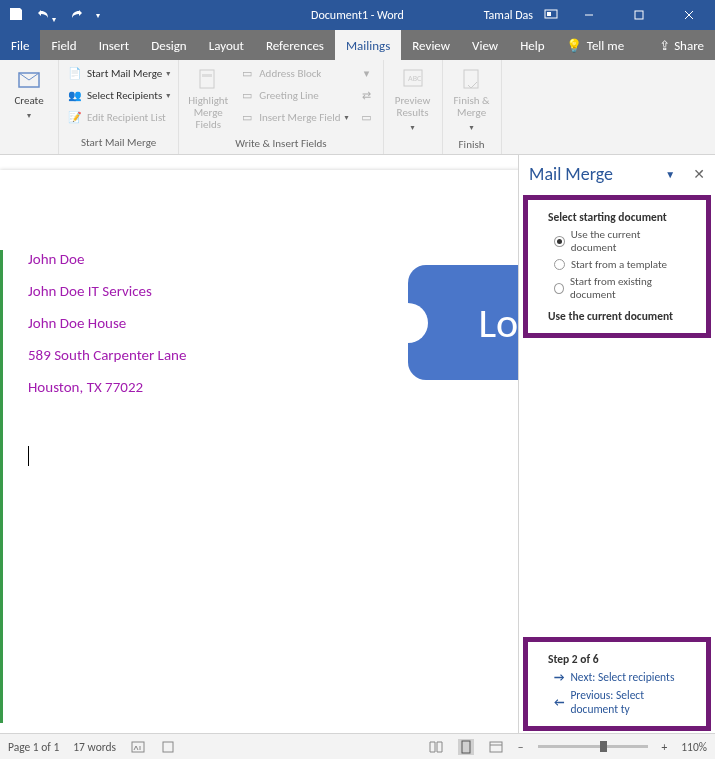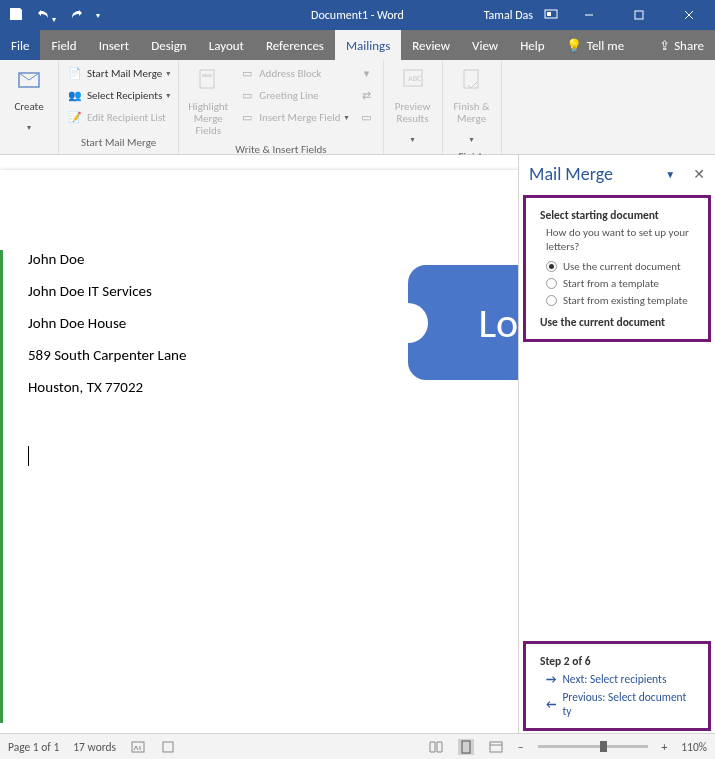--- a/index.html
+++ b/index.html
@@ -18,43 +18,43 @@
 .tab { padding: 0 11px; display: flex; align-items: center; cursor: pointer; }
 .tab.file { background: #2b579a; }
 .tab.active { background: #f3f3f3; color: #2b579a; }
 .tellme, .share { display: flex; align-items: center; gap: 4px; }
 
 
 .ribbon { height: 95px; background: #f3f3f3; border-bottom: 1px solid #d4d4d4; display: flex; align-items: stretch; }
 .group { border-right: 1px solid #e1e1e1; display: flex; flex-direction: column; padding: 3px 4px; }
 .group-body { flex: 1; display: flex; align-items: flex-start; gap: 2px; }
 .group-label { font-size: 11px; text-align: center; color: #666; padding: 2px 0; }
-.bigbtn { display: flex; flex-direction: column; align-items: center; justify-content: center; width: 50px; font-size: 11px; color: #444; padding: 4px 2px; gap: 10px; text-align: center; line-height: 1.1; }
+.bigbtn { display: flex; flex-direction: column; align-items: center; justify-content: center; width: 50px; font-size: 11px; color: #444; padding: 4px 2px; gap: 4px; text-align: center; line-height: 1.1; }
 .bigbtn.disabled, .smbtn.disabled { color: #b0b0b0; }
 .smbtns { display: flex; flex-direction: column; gap: 2px; }
 .smbtn { display: flex; align-items: center; gap: 4px; font-size: 11px; padding: 2px 4px; white-space: nowrap; }
 .smbtn .ic { width: 16px; height: 16px; display: flex; align-items: center; justify-content: center; }
 .drop { font-size: 8px; color: #666; }
 
 
 .workspace { flex: 1; display: flex; background: #fff; min-height: 0; }
 .doc { flex: 1; background: #fff; position: relative; overflow: hidden; }
 .page { position: absolute; top: 15px; left: 0; right: -10px; bottom: 0; background: #fff; box-shadow: 0 0 4px rgba(0,0,0,0.2); padding: 80px 0 0 28px; }
-.addr-line { font-size: 15px; color: #000000; margin-bottom: 14px; }
+.addr-line { font-size: 15px; color: #a21caf; margin-bottom: 14px; }
 .cursor { border-left: 1.5px solid #000; height: 20px; margin-top: 50px; }
 .logo { position: absolute; top: 95px; right: -10px; width: 130px; height: 115px; background: #4a76c9; border-radius: 18px; display: flex; align-items: center; justify-content: flex-end; color: #fff; font-size: 42px; font-weight: 400; padding-right: 0; overflow: hidden; }
 .logo::before { content: ""; position: absolute; left: -20px; top: 50%; transform: translateY(-50%); width: 40px; height: 40px; background: #fff; border-radius: 50%; }
 
 
 .pane { width: 197px; background: #fff; border-left: 1px solid #d4d4d4; display: flex; flex-direction: column; font-size: 11.5px; }
 .pane-head { display: flex; align-items: center; padding: 8px 10px; }
 .pane-title { color: #2b579a; font-size: 18px; font-weight: 400; flex: 1; }
 .pane-close { font-size: 14px; color: #666; }
 .pane-scroll { flex: 1; display: flex; flex-direction: column; }
-.boxed { border: 3px solid #701a75; margin: 2px 4px; padding: 6px 14px; }
+.boxed { border: 5px solid #701a75; margin: 2px 4px; padding: 6px 20px; }
 .sect-h { font-weight: 700; font-size: 11.5px; margin: 4px 0; }
 .sect-p { font-size: 11px; color: #555; margin: 3px 0 6px 6px; line-height: 1.25; }
 .radio-row { display: flex; align-items: center; gap: 6px; font-size: 11px; color: #555; margin: 4px 0 4px 6px; }
 .radio { width: 11px; height: 11px; border: 1px solid #999; border-radius: 50%; display: flex; align-items: center; justify-content: center; }
 .radio.sel::after { content: ""; width: 5px; height: 5px; background: #333; border-radius: 50%; }
 .spacer { flex: 1; }
 .nav-row { display: flex; align-items: center; gap: 6px; color: #2b579a; font-size: 11.5px; margin: 4px 0 4px 6px; }
 .arr { font-weight: 700; }
 
 
@@ -254,32 +254,31 @@
 
   <div class="pane">
     <div class="pane-head">
       <span class="pane-title">Mail Merge</span>
       <span style="color:#2b579a;font-size:10px;margin-right:18px">▼</span>
       <span class="pane-close">✕</span>
     </div>
     <div class="pane-scroll">
       <div class="boxed">
         <div class="sect-h">Select starting document</div>
-        <div class="sect-p">How do you want to set up your letters?</div>
         <div class="radio-row">
             <span class="radio sel"></span>
             <span>Use the current document</span>
           </div>
         <div class="radio-row">
             <span class="radio"></span>
             <span>Start from a template</span>
           </div>
         <div class="radio-row">
             <span class="radio"></span>
-            <span>Start from existing template</span>
+            <span>Start from existing document</span>
           </div>
         <div class="sect-h" style="margin-top:8px">Use the current document</div>
       </div>
       <div class="spacer"></div>
       <div class="boxed">
         <div class="sect-h">Step 2 of 6</div>
         <div class="nav-row">
             <span class="arr">→</span>
             <span>Next: Select recipients</span>
           </div>

